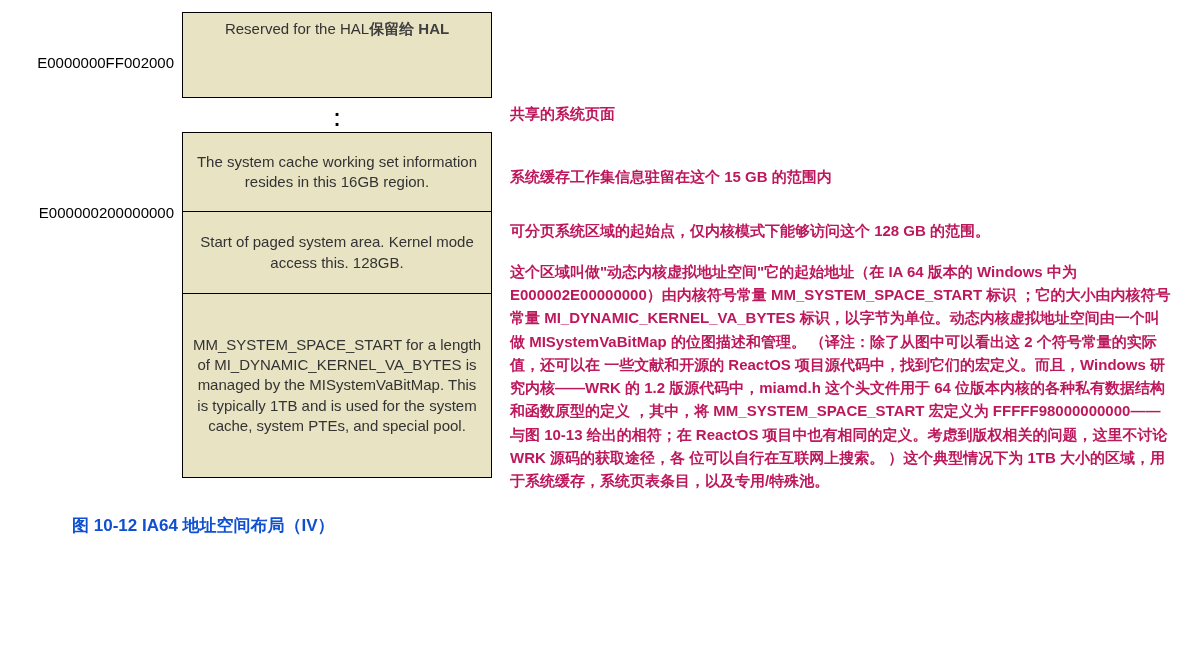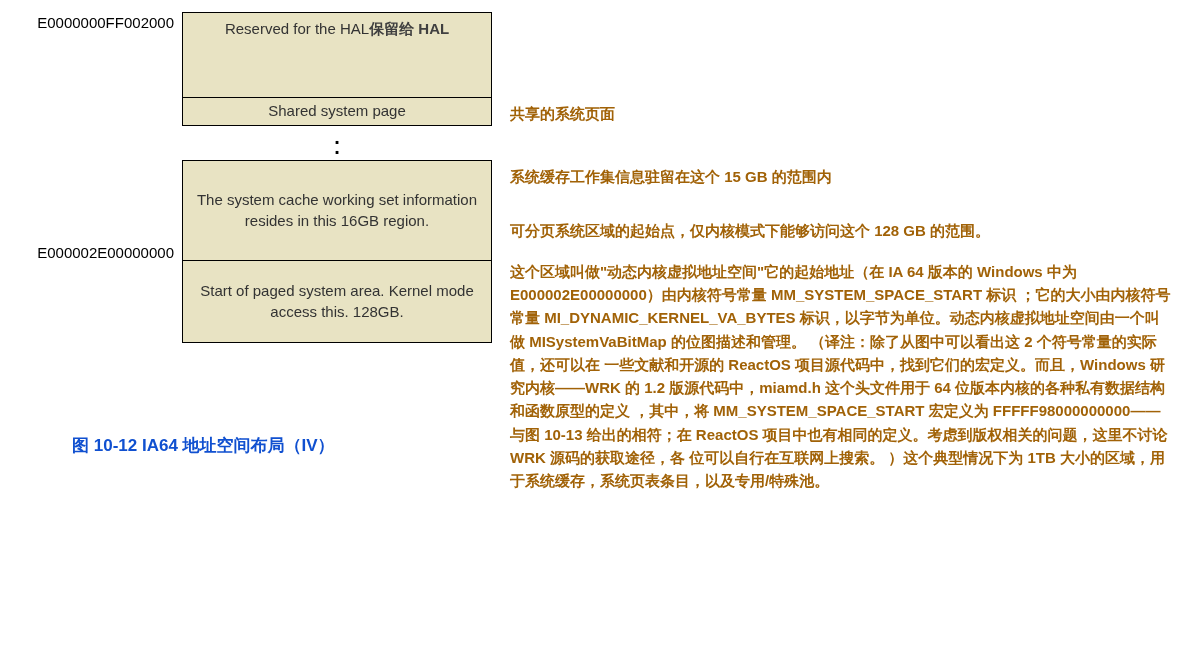--- a/index.html
+++ b/index.html
@@ -12,21 +12,21 @@
   .container { display: flex; }
   .addr-col {
     width: 170px;
     flex: 0 0 170px;
     text-align: right;
     padding-right: 8px;
     color: #000;
     font-family: "Segoe UI", Arial, sans-serif;
     font-size: 15px;
   }
-  .addr { height: 22px; line-height: 22px; }
+  .addr { height: 22px; line-height: 22px; margin-top: 40px; }
   .block-col {
     width: 310px;
     flex: 0 0 310px;
   }
   .block {
     border: 1.5px solid #000;
     background: #E8E3C3;
     text-align: center;
     padding: 6px 8px;
     line-height: 1.35;
@@ -37,21 +37,21 @@
   .spacer-dots {
     text-align: center;
     font-weight: bold;
     font-size: 20px;
     line-height: 10px;
     padding: 6px 0 8px 0;
   }
   .desc-col {
     flex: 1;
     padding-left: 18px;
-    color: #a16207;
+    color: #be185d;
     font-weight: bold;
     font-size: 15px;
     line-height: 1.55;
   }
   .red-sub { color: #404040; font-weight: bold; }
   .caption {
     color: #1050d0;
     font-weight: bold;
     font-size: 17px;
     text-align: center;
@@ -62,36 +62,36 @@
 </style>
 </head>
 <body>
 
 <div class="container">
 
   <div class="addr-col">
     <div class="addr">E0000000FF002000</div>
     <div style="height:64px"></div>
     <div style="height:24px"></div>
+    <div class="addr">E000000200000000</div>
     <div style="height:60px"></div>
     <div style="height:60px"></div>
-    <div class="addr">E000002E00000000</div>
     <div style="height:160px"></div>
     <div class="caption">图 10-12  IA64 地址空间布局（IV）</div>
   </div>
 
   <div class="block-col">
     <div class="block" style="height:86px;display:flex;flex-direction:row;justify-content:center">
       <div>Reserved for the HAL</div>
       <div class="red-sub">保留给 HAL</div>
     </div>
-    <div class="block" style="height:28px;padding:3px">Shared system page</div>
     <div class="spacer-dots">.<br>.</div>
-    <div class="block" style="height:101px;display:flex;align-items:center;justify-content:center">The system cache working set information resides in this 16GB region.</div>
+    <div class="block" style="height:80px;display:flex;align-items:center;justify-content:center">The system cache working set information resides in this 16GB region.</div>
     <div class="block" style="height:82px;display:flex;align-items:center;justify-content:center">Start of paged system area. Kernel mode access this. 128GB.</div>
+    <div class="block" style="height:184px;display:flex;align-items:center;justify-content:center">MM_SYSTEM_SPACE_START for a length of MI_DYNAMIC_KERNEL_VA_BYTES is managed by the MISystemVaBitMap. This is typically 1TB and is used for the system cache, system PTEs, and special pool.</div>
   </div>
 
   <div class="desc-col">
     <div style="height:90px"></div>
     <div>共享的系统页面</div>
     <div style="height:40px"></div>
     <div>系统缓存工作集信息驻留在这个 15 GB 的范围内</div>
     <div style="height:30px"></div>
     <div>可分页系统区域的起始点，仅内核模式下能够访问这个 128 GB 的范围。</div>
     <div style="height:18px"></div>

